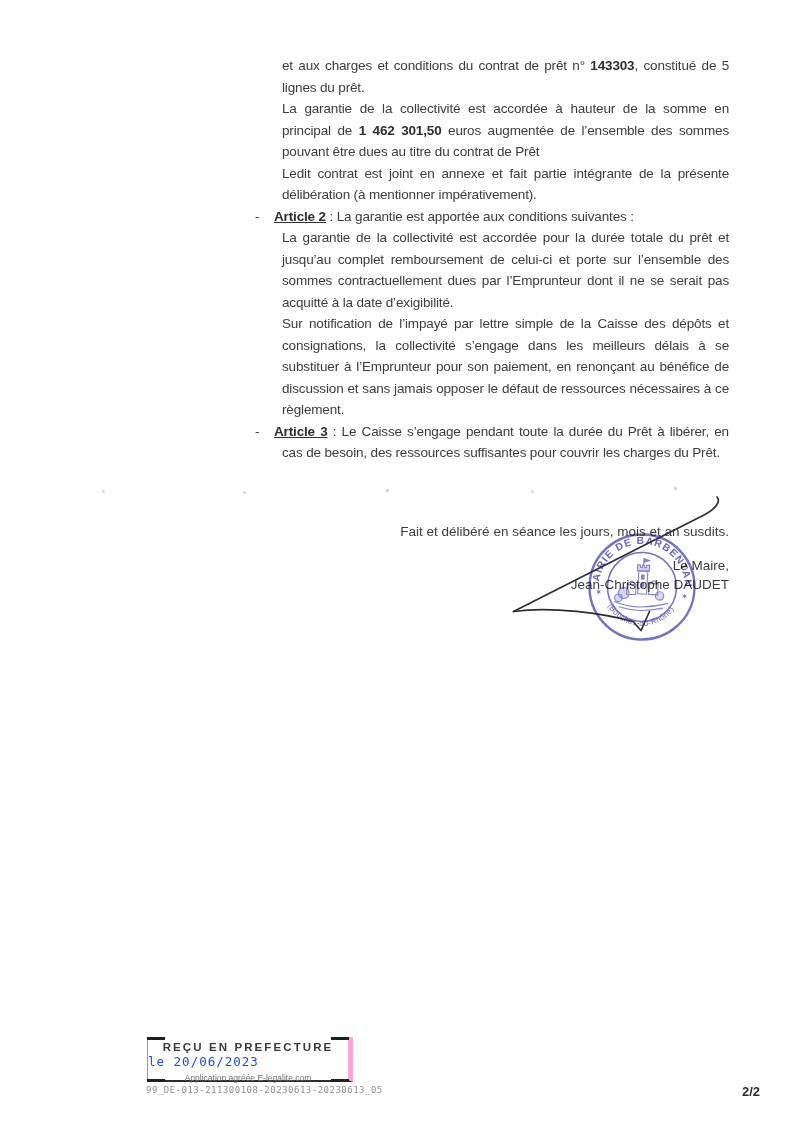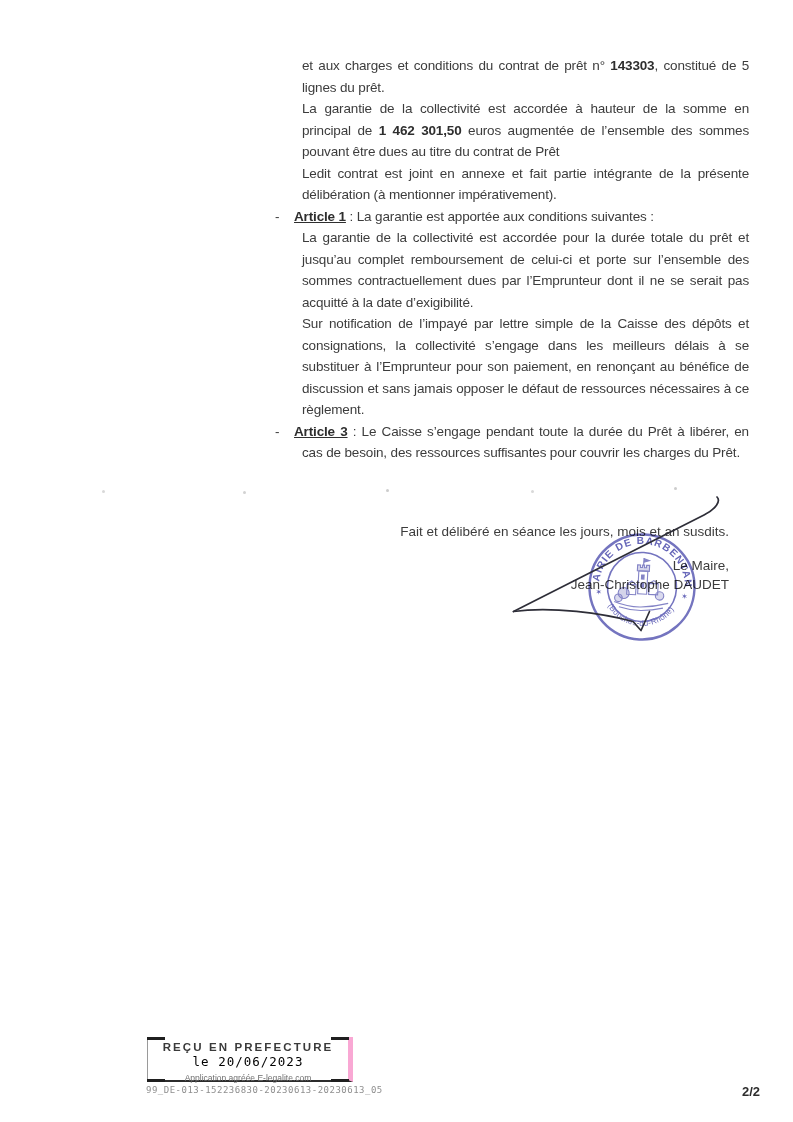--- a/index.html
+++ b/index.html
@@ -12,21 +12,20 @@
     font-family:"Liberation Sans", sans-serif;
     color:#3c3c3c;
   }
   
   .content{
     position:absolute;
     left:254px; top:55px; width:475px;
     font-size:13.5px; line-height:21.5px;
     letter-spacing:-0.15px;
     color:#3c3c3c;
-    margin-left:20px;
   }
   .content p{margin:0 0 0 28px; text-align:justify;}
   .bold-inline{font-weight:700;color:#2e2e2e;}
   .italic-inline{}
   .article{position:relative; margin:0;}
   .article .dash{
     position:absolute; left:1px; top:0;
     font-weight:400;
   }
   .article-heading{
@@ -72,23 +71,23 @@
   .tick.tl{left:-1px; top:0;}
   .tick.tr{right:-1px; top:0;}
   .tick.bl{left:-1px; bottom:-2px;}
   .tick.br{right:-1px; bottom:-2px;}
   .pref-title{
     margin-top:4px; text-align:center;
     font-weight:700; font-size:11.5px; letter-spacing:2.1px;
     color:#3a3a3a; white-space:nowrap;
   }
   .pref-date{
-    margin-top:1px; text-align:center;
+    margin-top:1px; 
     font-family:"DejaVu Sans Mono", monospace;
-    font-size:12.5px; letter-spacing:1px; color:#000000;
+    font-size:12.5px; letter-spacing:1px; color:#1d4ed8;
   }
   .pref-app{
     margin-top:4px; text-align:center;
     font-size:8.5px; color:#6e6e6e;
   }
   .pref-ref{
     position:absolute; left:146px; top:1085px;
     font-family:"DejaVu Sans Mono", monospace;
     font-size:9px; letter-spacing:0.5px; color:#8f8f8f;
     z-index:2;
@@ -110,21 +109,21 @@
   <div class="speck" style="left:531px;top:490px;opacity:.35"></div>
   <div class="speck" style="left:674px;top:487px;opacity:.45"></div>
 
   <div class="content">
     <p><span>et aux charges et conditions du contrat de prêt n° </span><span class="bold-inline">143303</span><span>, constitué de 5 lignes du prêt.</span></p>
     <p><span>La garantie de la collectivité est accordée à hauteur de la somme en principal de </span><span class="bold-inline">1 462 301,50</span><span> euros augmentée de l’ensemble des sommes pouvant être dues au titre du contrat de Prêt</span></p>
     <p><span>Ledit contrat est joint en annexe et fait partie intégrante de la présente délibération </span><span class="italic-inline">(à mentionner impérativement)</span><span>.</span></p>
 
     <div class="article">
       <span class="dash">-</span>
-      <div class="article-heading"><span class="art-title">Article 1</span><span> : </span><span class="art-sub">La garantie est apportée aux conditions suivantes</span><span> :</span></div>
+      <div class="article-heading"><span class="art-title">Article 2</span><span> : </span><span class="art-sub">La garantie est apportée aux conditions suivantes</span><span> :</span></div>
       <p>La garantie de la collectivité est accordée pour la durée totale du prêt et jusqu’au complet remboursement de celui-ci et porte sur l’ensemble des sommes contractuellement dues par l’Emprunteur dont il ne se serait pas acquitté à la date d’exigibilité.</p>
       <p>Sur notification de l’impayé par lettre simple de la Caisse des dépôts et consignations, la collectivité s’engage dans les meilleurs délais à se substituer à l’Emprunteur pour son paiement, en renonçant au bénéfice de discussion et sans jamais opposer le défaut de ressources nécessaires à ce règlement.</p>
     </div>
 
     <div class="article">
       <span class="dash">-</span>
       <p class="hang"><span class="art-title">Article 3</span><span> : </span><span>Le Caisse s’engage pendant toute la durée du Prêt à libérer, en cas de besoin, des ressources suffisantes pour couvrir les charges du Prêt.</span></p>
     </div>
   </div>
 
@@ -180,17 +179,17 @@
 
   <div class="pref-box">
     <div class="tick tl"></div>
     <div class="tick tr"></div>
     <div class="tick bl"></div>
     <div class="tick br"></div>
     <div class="pref-title">REÇU EN PREFECTURE</div>
     <div class="pref-date">le 20/06/2023</div>
     <div class="pref-app">Application agréée E-legalite.com</div>
   </div>
-  <div class="pref-ref">99_DE-013-152236830-20230613-20230613_05</div>
+  <div class="pref-ref">99_DE-013-211300108-20230613-20230613_05</div>
 
   <div class="page-number">2/2</div>
 
 </div>
 
 </body></html>

